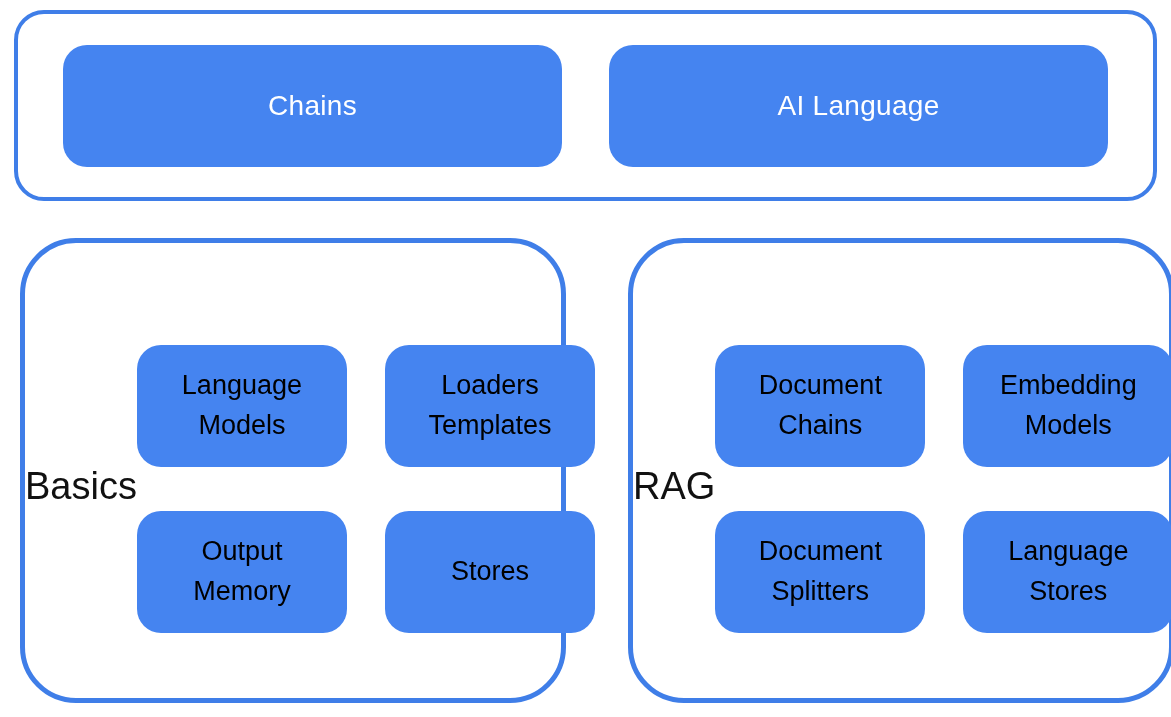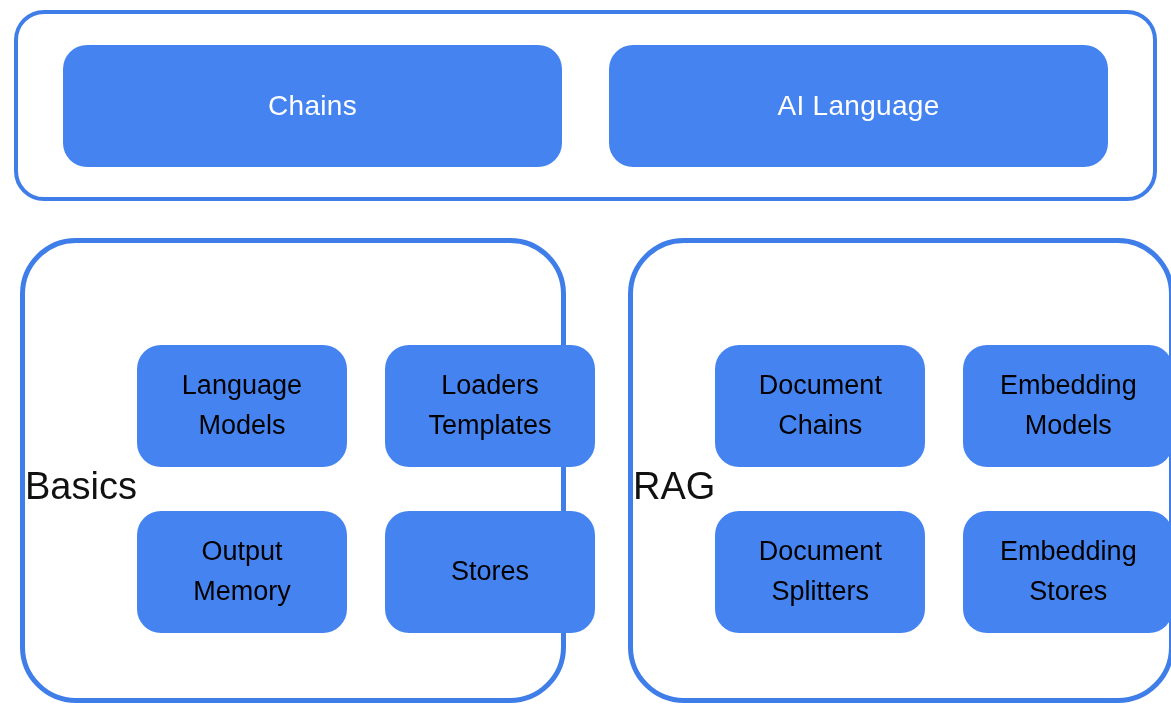--- a/index.html
+++ b/index.html
@@ -125,18 +125,18 @@
       <div class="item-box">
         <span>Document Chains</span>
       </div>
       <div class="item-box">
         <span>Embedding Models</span>
       </div>
       <div class="item-box">
         <span>Document Splitters</span>
       </div>
       <div class="item-box">
-        <span>Embedding Stores</span>
+        <span>Language Stores</span>
       </div>
     </div>
   </div>
 
 </div>
 
 </body></html>

